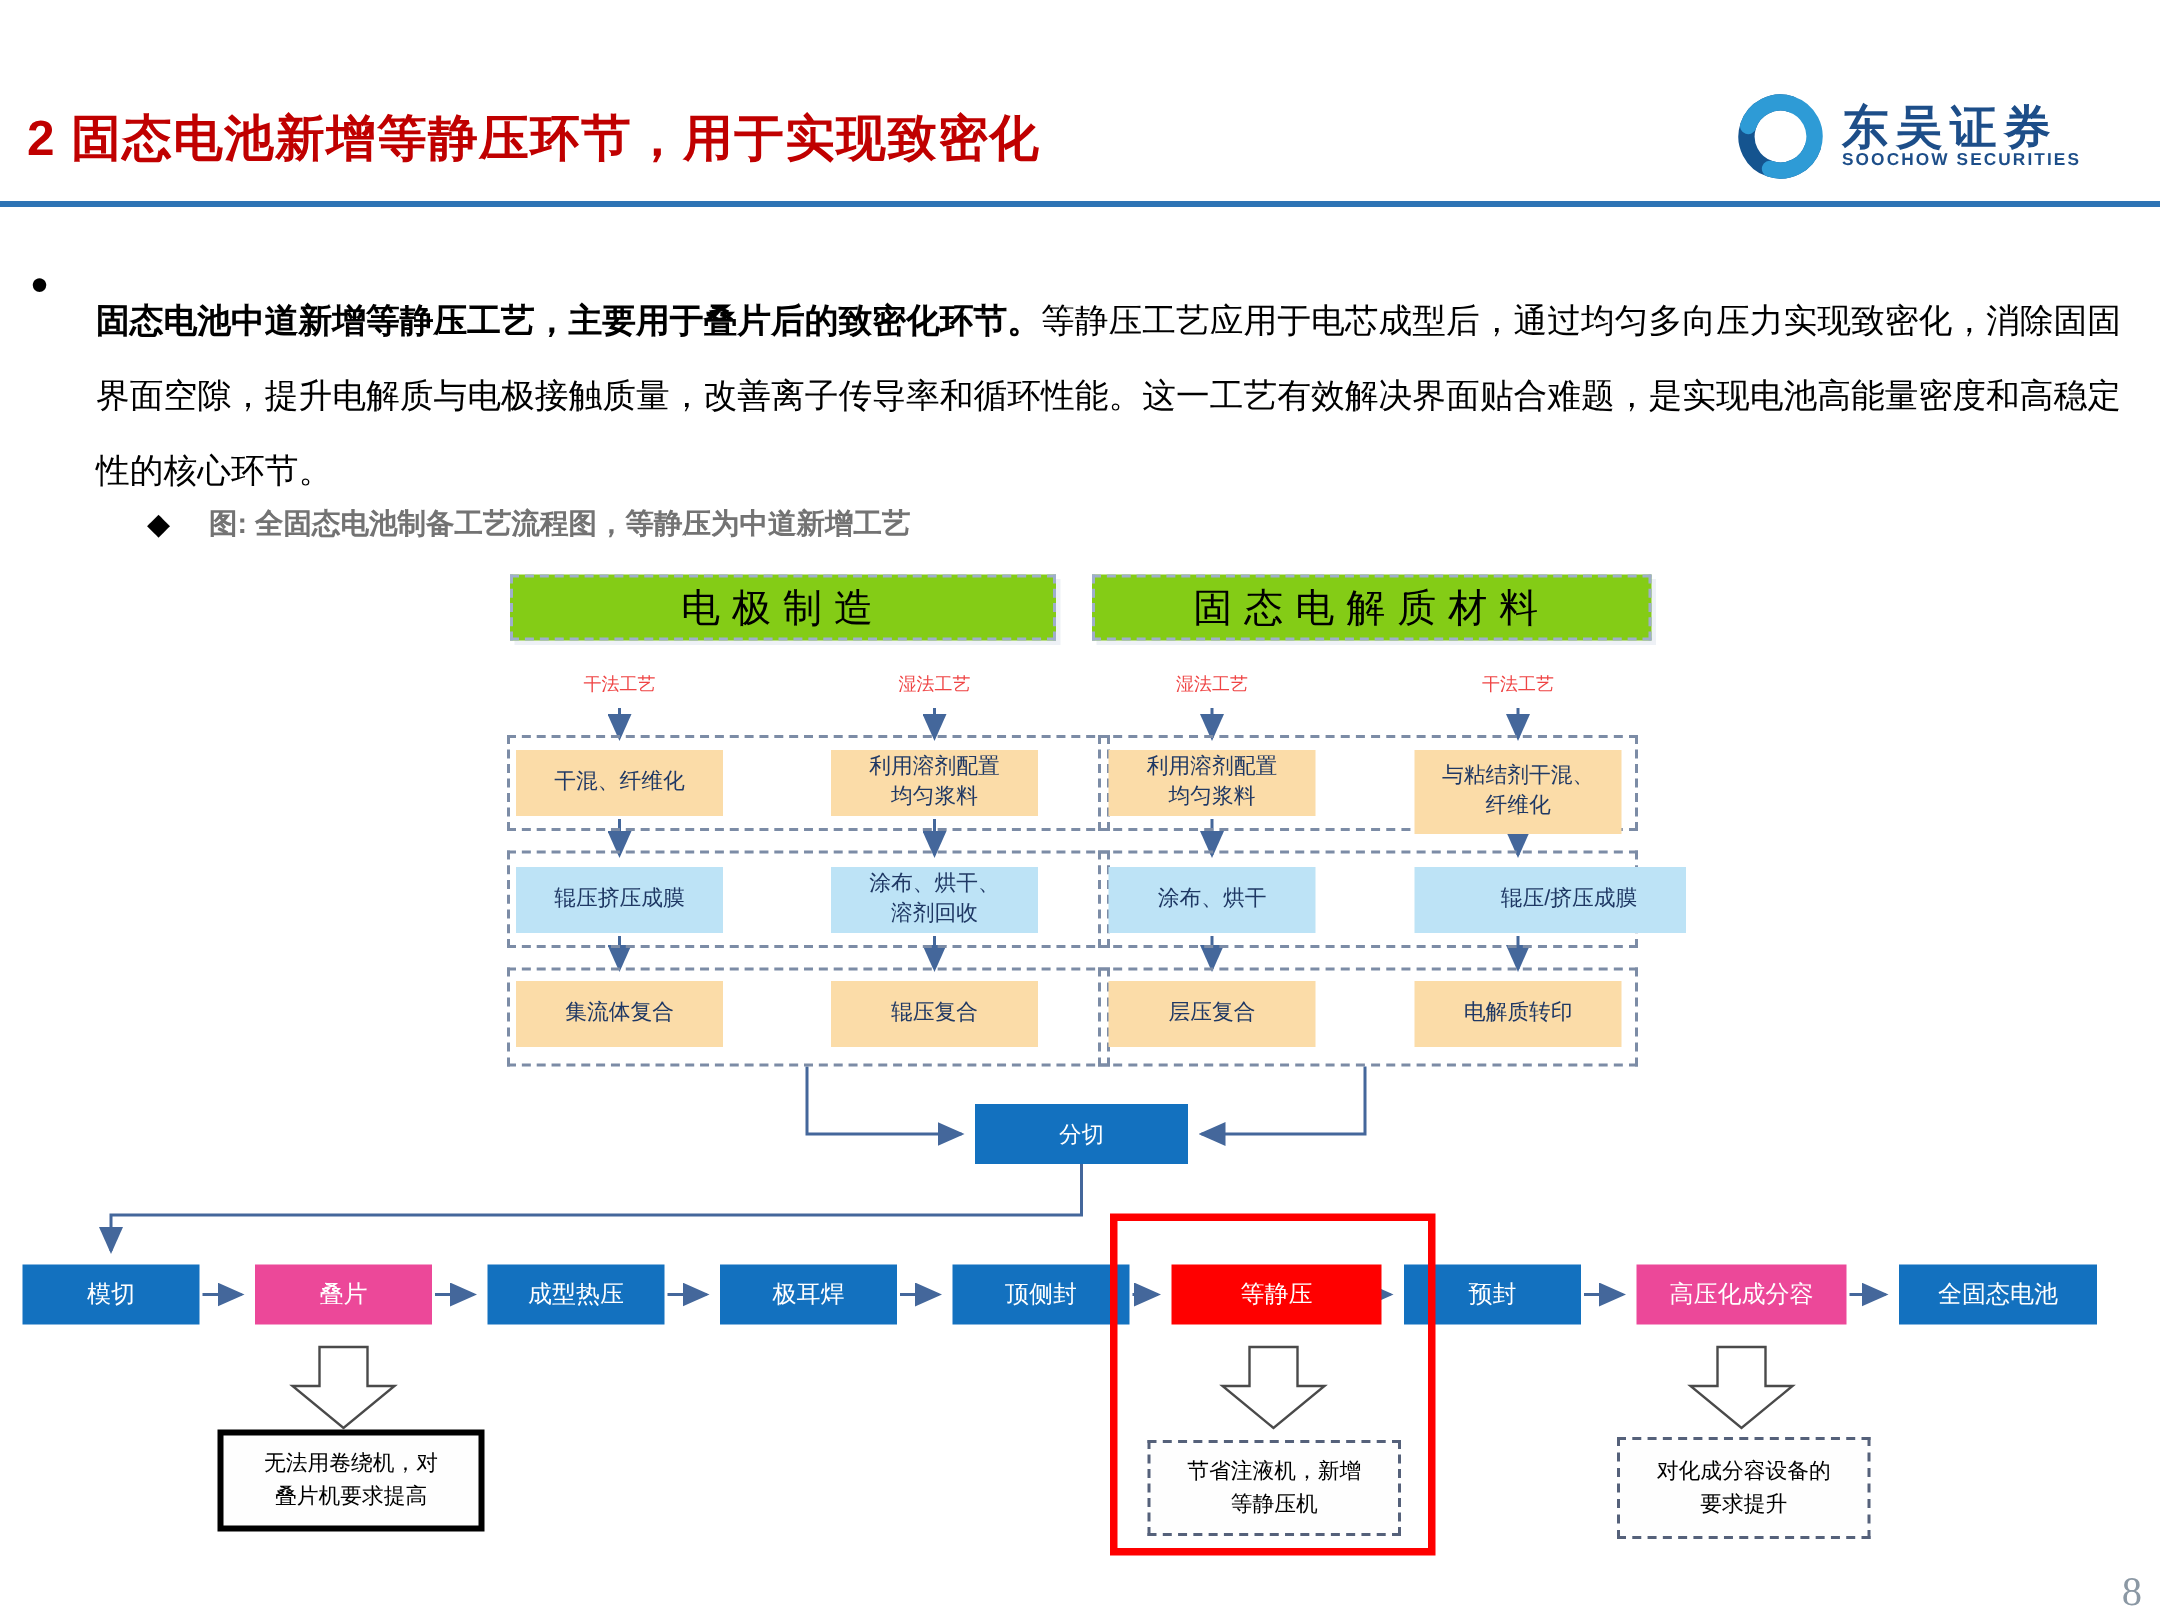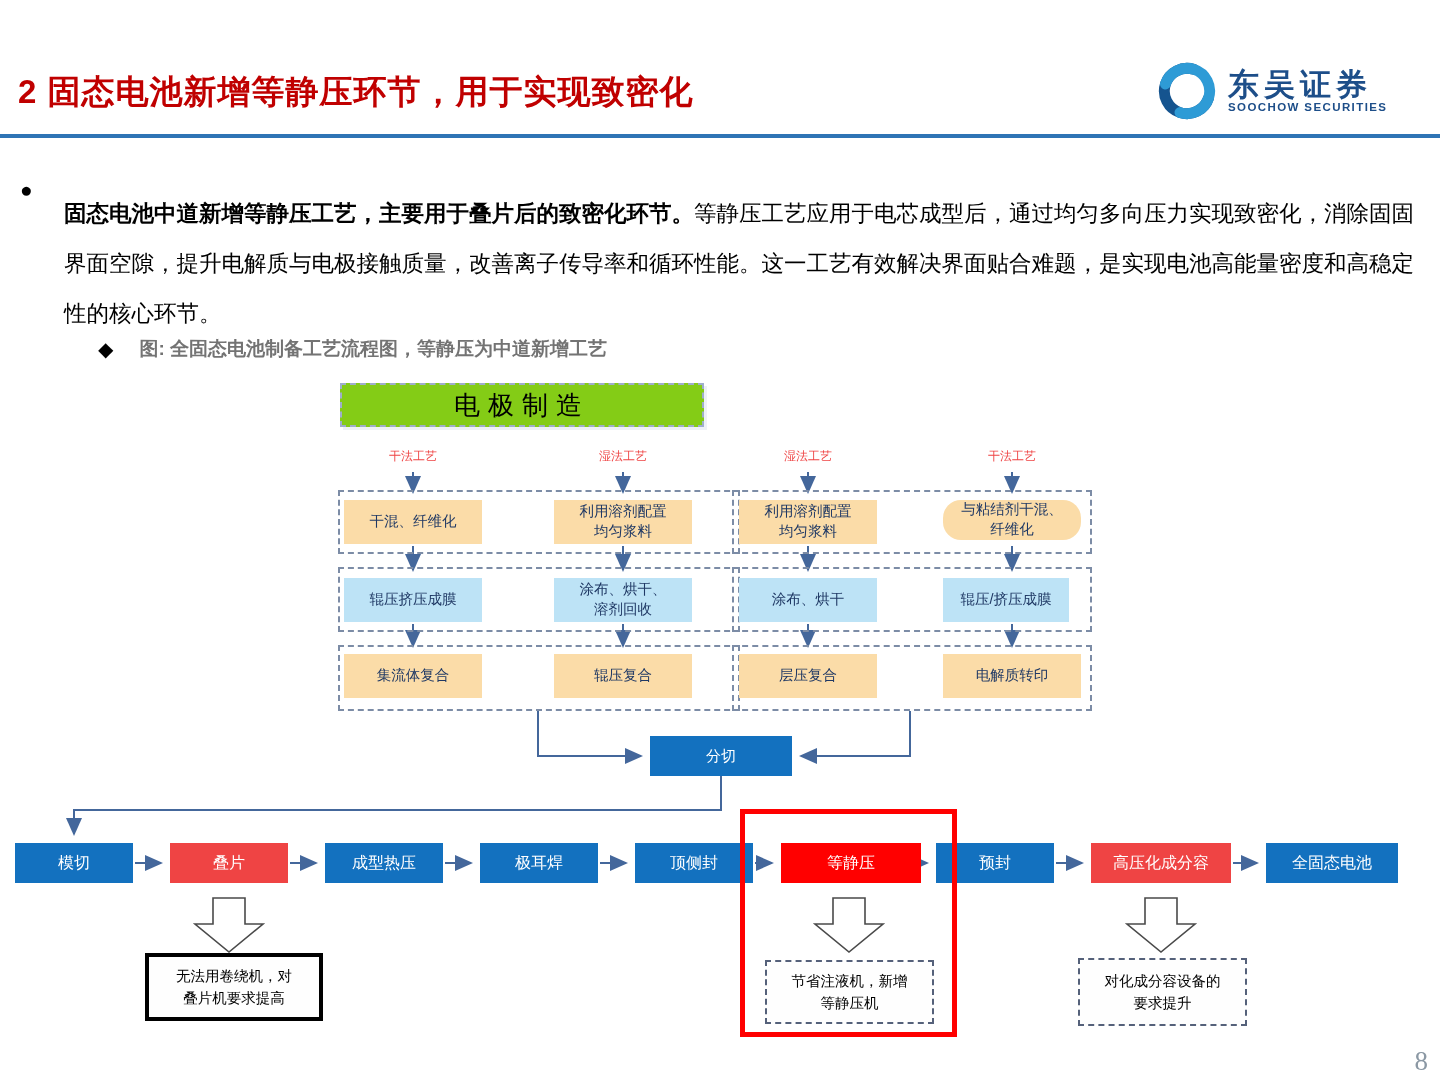--- a/index.html
+++ b/index.html
@@ -25,21 +25,21 @@
   .hdr-box{border:2px dashed #9FAECB;background:#84cc16;display:flex;align-items:center;justify-content:center;
            font-size:26px;color:#000;letter-spacing:8px;z-index:2;box-shadow:3px 3px 0 #eef1f6;}
   .col-label{font-size:12px;color:#ef4444;text-align:center;z-index:2;}
   .row-rect{border:2px dashed #7C8CA6;z-index:1;}
   .pbox,.bbox{display:flex;align-items:center;justify-content:center;text-align:center;
               font-size:14.5px;color:#1F3864;white-space:pre-line;line-height:1.35;z-index:2;}
   .pbox{background:#FBDCA8;}
   .bbox{background:#BDE3F6;}
   .flow{display:flex;align-items:center;justify-content:center;text-align:center;color:#fff;
         font-size:16px;background:#1371BF;z-index:2;white-space:nowrap;}
-  .flow.light{background:#ef4444;}
+  .flow.light{background:#ec4899;}
   .flow.red{background:#FF0000;}
   .red-frame{border:5px solid #FF0000;z-index:6;pointer-events:none;}
   .callout{display:flex;align-items:center;justify-content:center;text-align:center;font-size:14.5px;
            color:#000;white-space:pre-line;line-height:1.55;z-index:2;background:#fefefe;}
   .callout.black{border:4px solid #000;}
   .callout.dashed{border:2px dashed #55617A;}
   
   .footer{position:absolute;left:0;top:1050px;width:1440px;height:30px;background:#F9993F;
           display:flex;align-items:center;z-index:3;}
   .footer .src{font-size:16px;color:#111;margin-left:18px;}
@@ -111,46 +111,47 @@
     </g>
 
     <g fill="#ffffff" stroke="#4a4a4a" stroke-width="1.6">
       <path d="M213,898 h32 v26 h18 l-34,28 l-34,-28 h18 z"></path>
       <path d="M833,898 h32 v26 h18 l-34,28 l-34,-28 h18 z"></path>
       <path d="M1145,898 h32 v26 h18 l-34,28 l-34,-28 h18 z"></path>
     </g>
   </svg>
 
   <div class="abs hdr-box" style="left:340px;top:383px;width:360px;height:40px;">电极制造</div>
+  <div class="abs hdr-box" style="left:728px;top:383px;width:369px;height:40px;">固态电解质材料</div>
 
   <div class="abs col-label" style="left:358px;top:448px;width:110px;">干法工艺</div>
   <div class="abs col-label" style="left:568px;top:448px;width:110px;">湿法工艺</div>
   <div class="abs col-label" style="left:753px;top:448px;width:110px;">湿法工艺</div>
   <div class="abs col-label" style="left:957px;top:448px;width:110px;">干法工艺</div>
 
   <div class="abs row-rect" style="left:338px;top:490px;width:398px;height:60px;"></div>
   <div class="abs row-rect" style="left:338px;top:567px;width:398px;height:61px;"></div>
   <div class="abs row-rect" style="left:338px;top:645px;width:398px;height:62px;"></div>
   <div class="abs row-rect" style="left:732px;top:490px;width:356px;height:60px;"></div>
   <div class="abs row-rect" style="left:732px;top:567px;width:356px;height:61px;"></div>
   <div class="abs row-rect" style="left:732px;top:645px;width:356px;height:62px;"></div>
 
   <div class="abs pbox" style="left:344px;top:500px;width:138px;height:44px;">干混、纤维化</div>
   <div class="abs pbox" style="left:554px;top:500px;width:138px;height:44px;">利用溶剂配置
 均匀浆料</div>
   <div class="abs pbox" style="left:739px;top:500px;width:138px;height:44px;">利用溶剂配置
 均匀浆料</div>
-  <div class="abs pbox" style="left:943px;top:500px;width:138px;height:40px;border-radius:18px;">与粘结剂干混、
+  <div class="abs pbox" style="left:943px;top:500px;width:138px;height:56px;">与粘结剂干混、
 纤维化</div>
 
   <div class="abs bbox" style="left:344px;top:578px;width:138px;height:44px;">辊压挤压成膜</div>
   <div class="abs bbox" style="left:554px;top:578px;width:138px;height:44px;">涂布、烘干、
 溶剂回收</div>
   <div class="abs bbox" style="left:739px;top:578px;width:138px;height:44px;">涂布、烘干</div>
-  <div class="abs bbox" style="left:943px;top:578px;width:126px;height:44px;">辊压/挤压成膜</div>
+  <div class="abs bbox" style="left:943px;top:578px;width:156px;height:44px;padding-left:25px;">辊压/挤压成膜</div>
 
   <div class="abs pbox" style="left:344px;top:654px;width:138px;height:44px;">集流体复合</div>
   <div class="abs pbox" style="left:554px;top:654px;width:138px;height:44px;">辊压复合</div>
   <div class="abs pbox" style="left:739px;top:654px;width:138px;height:44px;">层压复合</div>
   <div class="abs pbox" style="left:943px;top:654px;width:138px;height:44px;">电解质转印</div>
 
   <div class="abs flow" style="left:650px;top:736px;width:142px;height:40px;font-size:15px;">分切</div>
 
   <div class="abs flow" style="left:15px;top:843px;width:118px;height:40px;">模切</div>
   <div class="abs flow light" style="left:170px;top:843px;width:118px;height:40px;">叠片</div>

